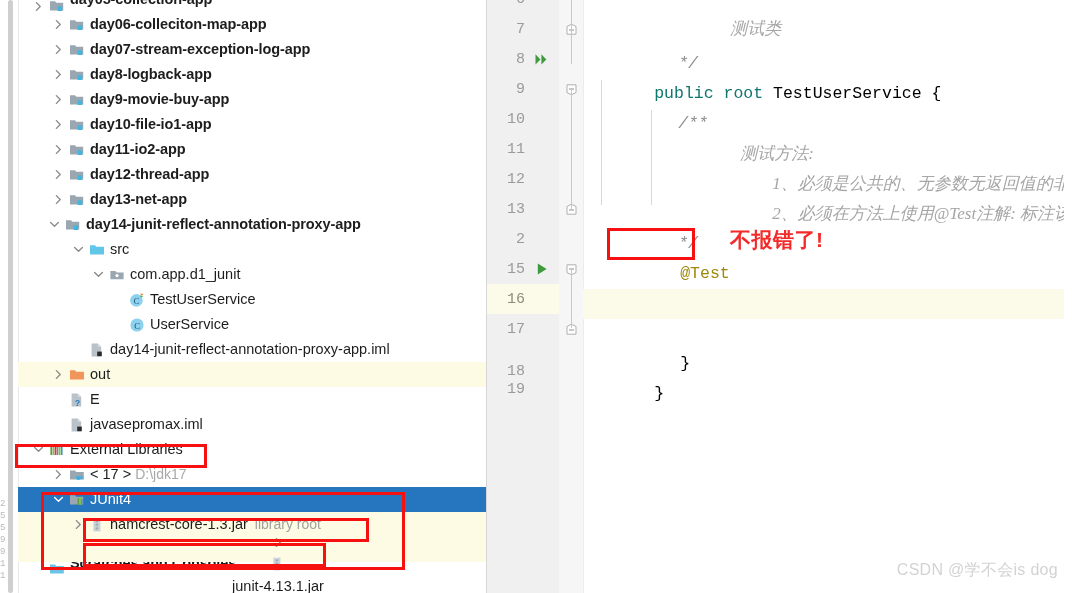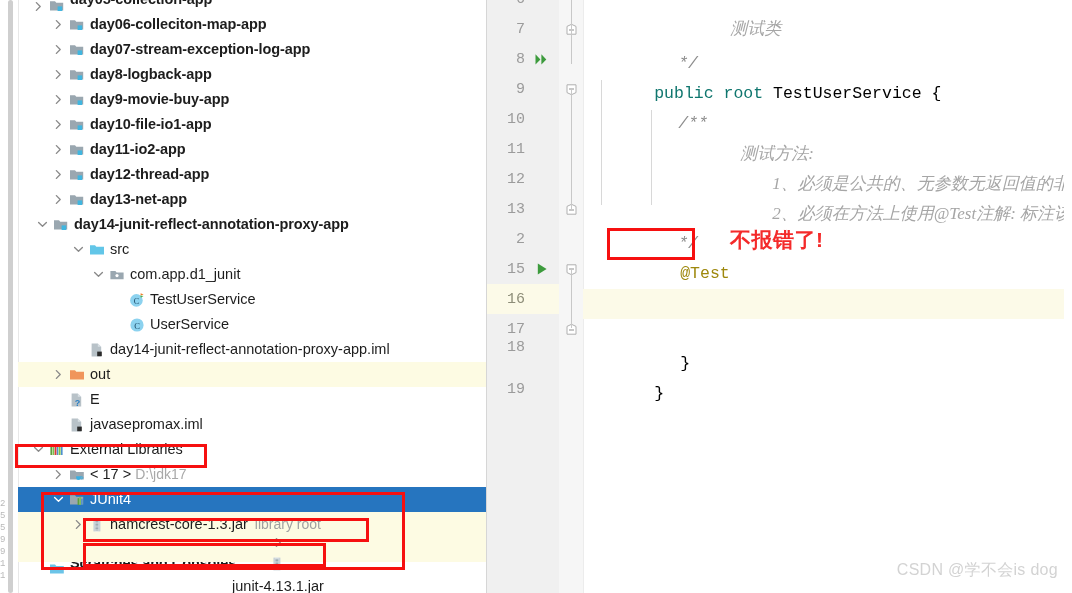--- a/index.html
+++ b/index.html
@@ -275,21 +275,21 @@
             </svg>
           </span>
           <span class="ico">
             <svg width="16" height="16" viewBox="0 0 16 16">
               <path d="M1 3.2h5l1.3 1.6H14.2v7.6H1z" fill="#9aa7b0"></path>
               <rect x="8.6" y="8.4" width="4.6" height="4.6" fill="#40b6e0"></rect>
             </svg>
           </span>
           <span class="lbl bold">day13-net-app</span>
         </div>
-        <div class="row" style="padding-left:16px;">
+        <div class="row" style="padding-left:28px;">
           <span class="tw">
             <svg width="11" height="11" viewBox="0 0 11 11">
               <path d="M1.6 3.4L5.5 7.2 9.4 3.4" fill="none" stroke="currentColor" stroke-width="1.35" stroke-linecap="round" stroke-linejoin="round"></path>
             </svg>
           </span>
           <span class="ico">
             <svg width="16" height="16" viewBox="0 0 16 16">
               <path d="M1 3.2h5l1.3 1.6H14.2v7.6H1z" fill="#9aa7b0"></path>
               <rect x="8.6" y="8.4" width="4.6" height="4.6" fill="#40b6e0"></rect>
             </svg>
@@ -560,21 +560,21 @@
           </span>
         </div>
         <div class="gl caret" style="top:284px;">
           <span class="num">16</span>
           <span class="runmark"></span>
         </div>
         <div class="gl" style="top:314px;">
           <span class="num">17</span>
           <span class="runmark"></span>
         </div>
-        <div class="gl" style="top:332px;">
+        <div class="gl" style="top:356px;">
           <span class="num">18</span>
           <span class="runmark"></span>
         </div>
         <div class="gl" style="top:374px;">
           <span class="num">19</span>
           <span class="runmark"></span>
         </div>
       </div>
     <div id="foldcol">
         <div class="fold" style="top:14px;">

